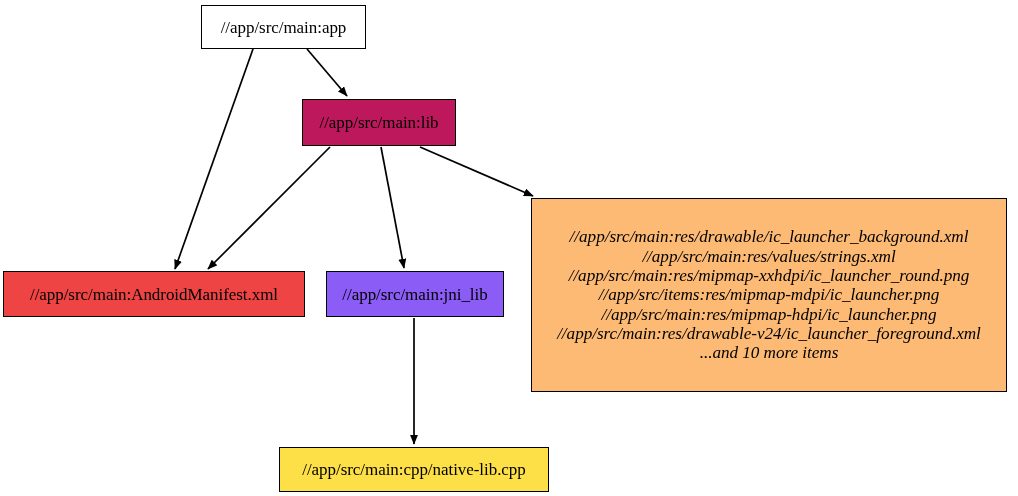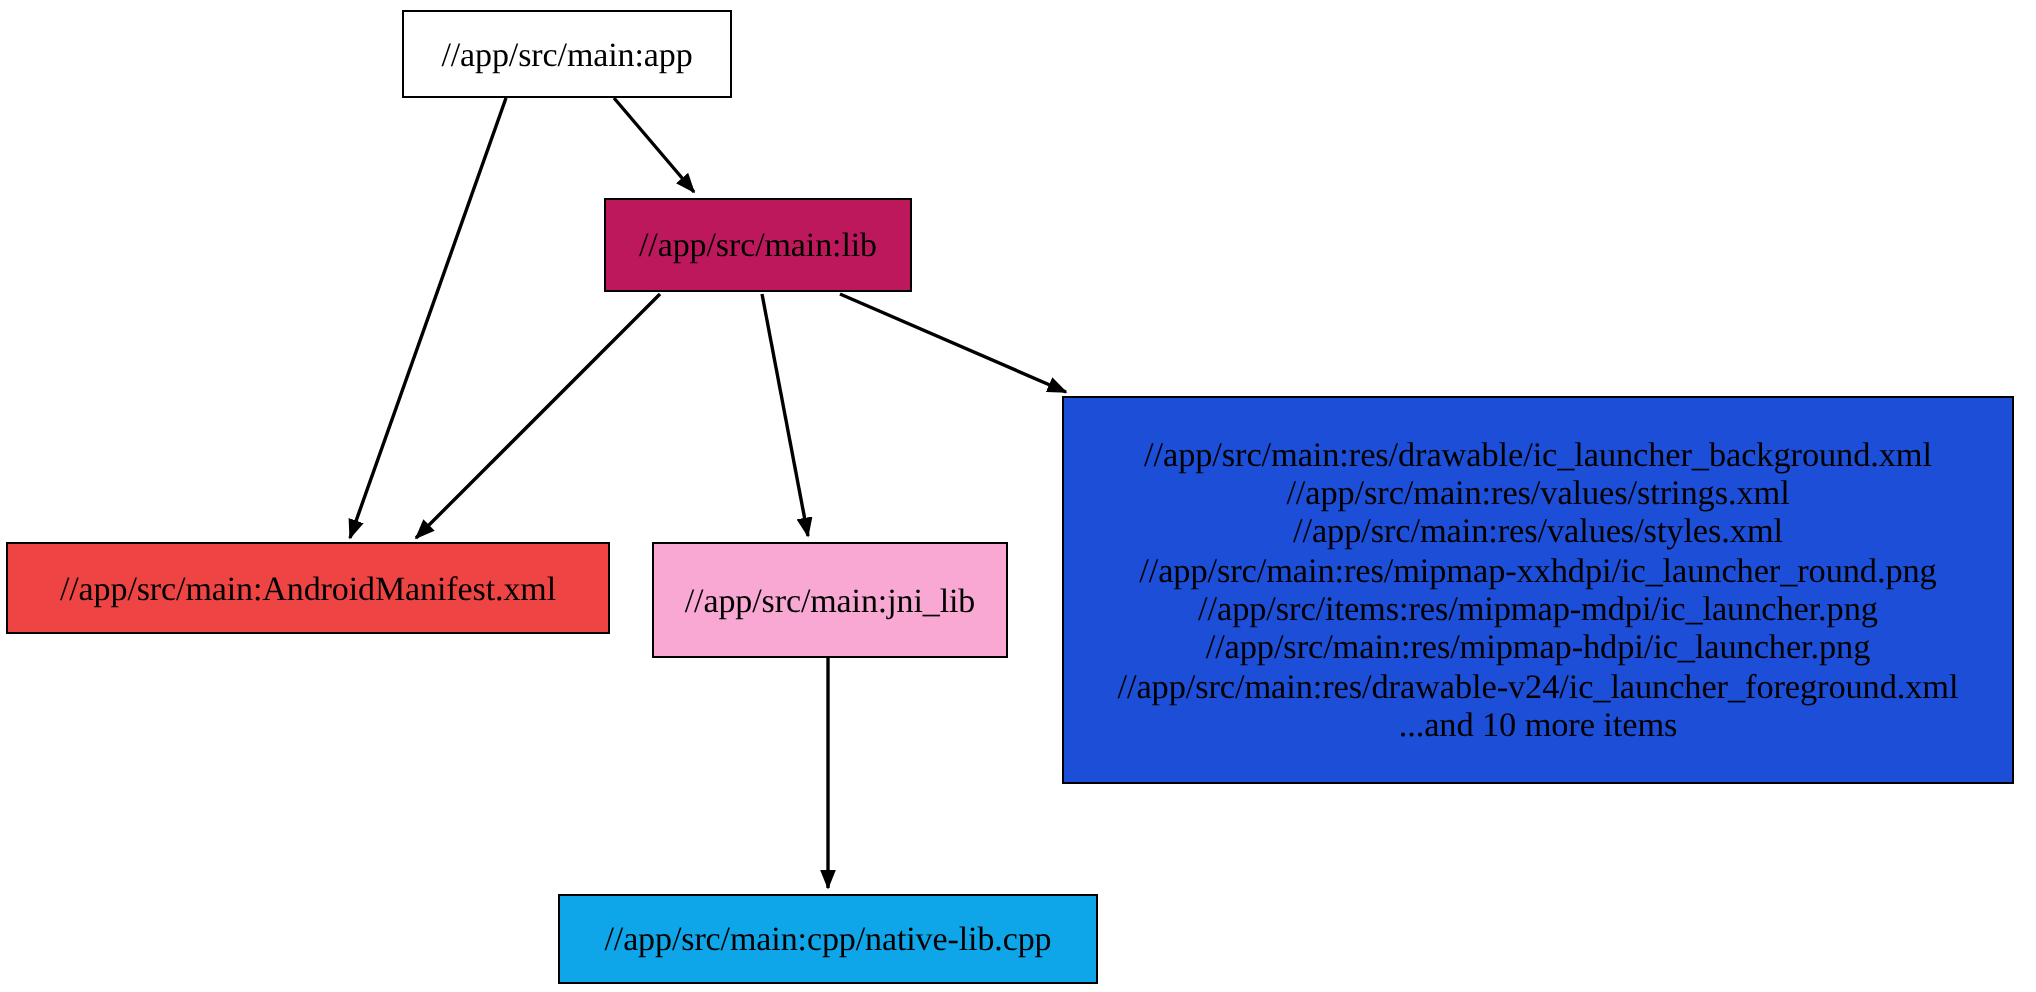--- a/index.html
+++ b/index.html
@@ -81,34 +81,33 @@
   </div>
 
   <div class="graph-node" style="left: 302px; top: 99px; width: 154px; height: 47px; background: #be185d; border-color: rgb(0, 0, 0);">
     <span class="node-label">//app/src/main:lib</span>
   </div>
 
   <div class="graph-node" style="left: 3px; top: 271px; width: 302px; height: 46px; background: #ef4444; border-color: rgb(0, 0, 0);">
     <span class="node-label">//app/src/main:AndroidManifest.xml</span>
   </div>
 
-  <div class="graph-node" style="left: 326px; top: 271px; width: 178px; height: 58px; background: #f9a8d4; border-color: rgb(0, 0, 0);">
+  <div class="graph-node" style="left: 326px; top: 271px; width: 178px; height: 46px; background: #8b5cf6; border-color: rgb(0, 0, 0);">
     <span class="node-label">//app/src/main:jni_lib</span>
   </div>
 
-  <div class="graph-node node-multiline" style="left: 531px; top: 198px; width: 476px; height: 194px; background: #1d4ed8; border-color: rgb(0, 0, 0);">
+  <div class="graph-node node-multiline" style="left: 531px; top: 198px; width: 476px; height: 194px; background: #fdba74; border-color: rgb(0, 0, 0); font-style: italic;">
     <div>
         <span class="node-label">//app/src/main:res/drawable/ic_launcher_background.xml</span>
         <span class="node-label">//app/src/main:res/values/strings.xml</span>
-        <span class="node-label">//app/src/main:res/values/styles.xml</span>
         <span class="node-label">//app/src/main:res/mipmap-xxhdpi/ic_launcher_round.png</span>
         <span class="node-label">//app/src/items:res/mipmap-mdpi/ic_launcher.png</span>
         <span class="node-label">//app/src/main:res/mipmap-hdpi/ic_launcher.png</span>
         <span class="node-label">//app/src/main:res/drawable-v24/ic_launcher_foreground.xml</span>
         <span class="node-label">...and 10 more items</span>
       </div>
   </div>
 
-  <div class="graph-node" style="left: 279px; top: 447px; width: 270px; height: 45px; background: #0ea5e9; border-color: rgb(0, 0, 0); align-items: center;">
+  <div class="graph-node" style="left: 279px; top: 447px; width: 270px; height: 45px; background: #fde047; border-color: rgb(0, 0, 0); align-items: center;">
     <span class="node-label">//app/src/main:cpp/native-lib.cpp</span>
   </div>
 
 </div>
 
 </body></html>

